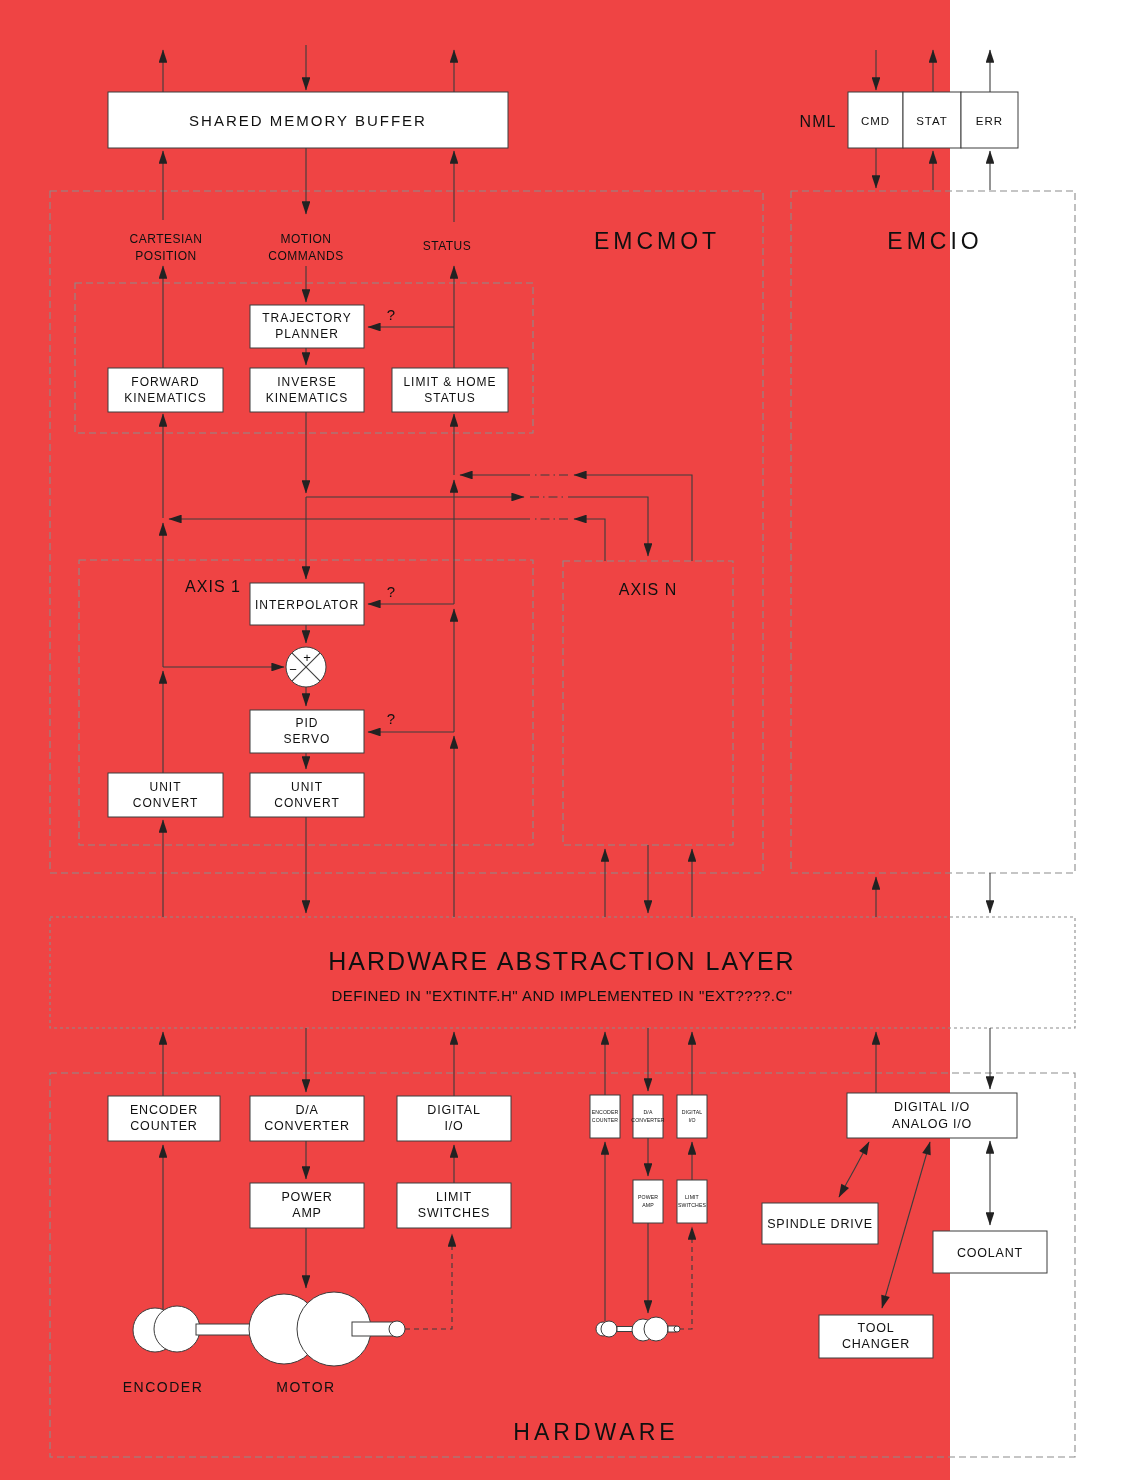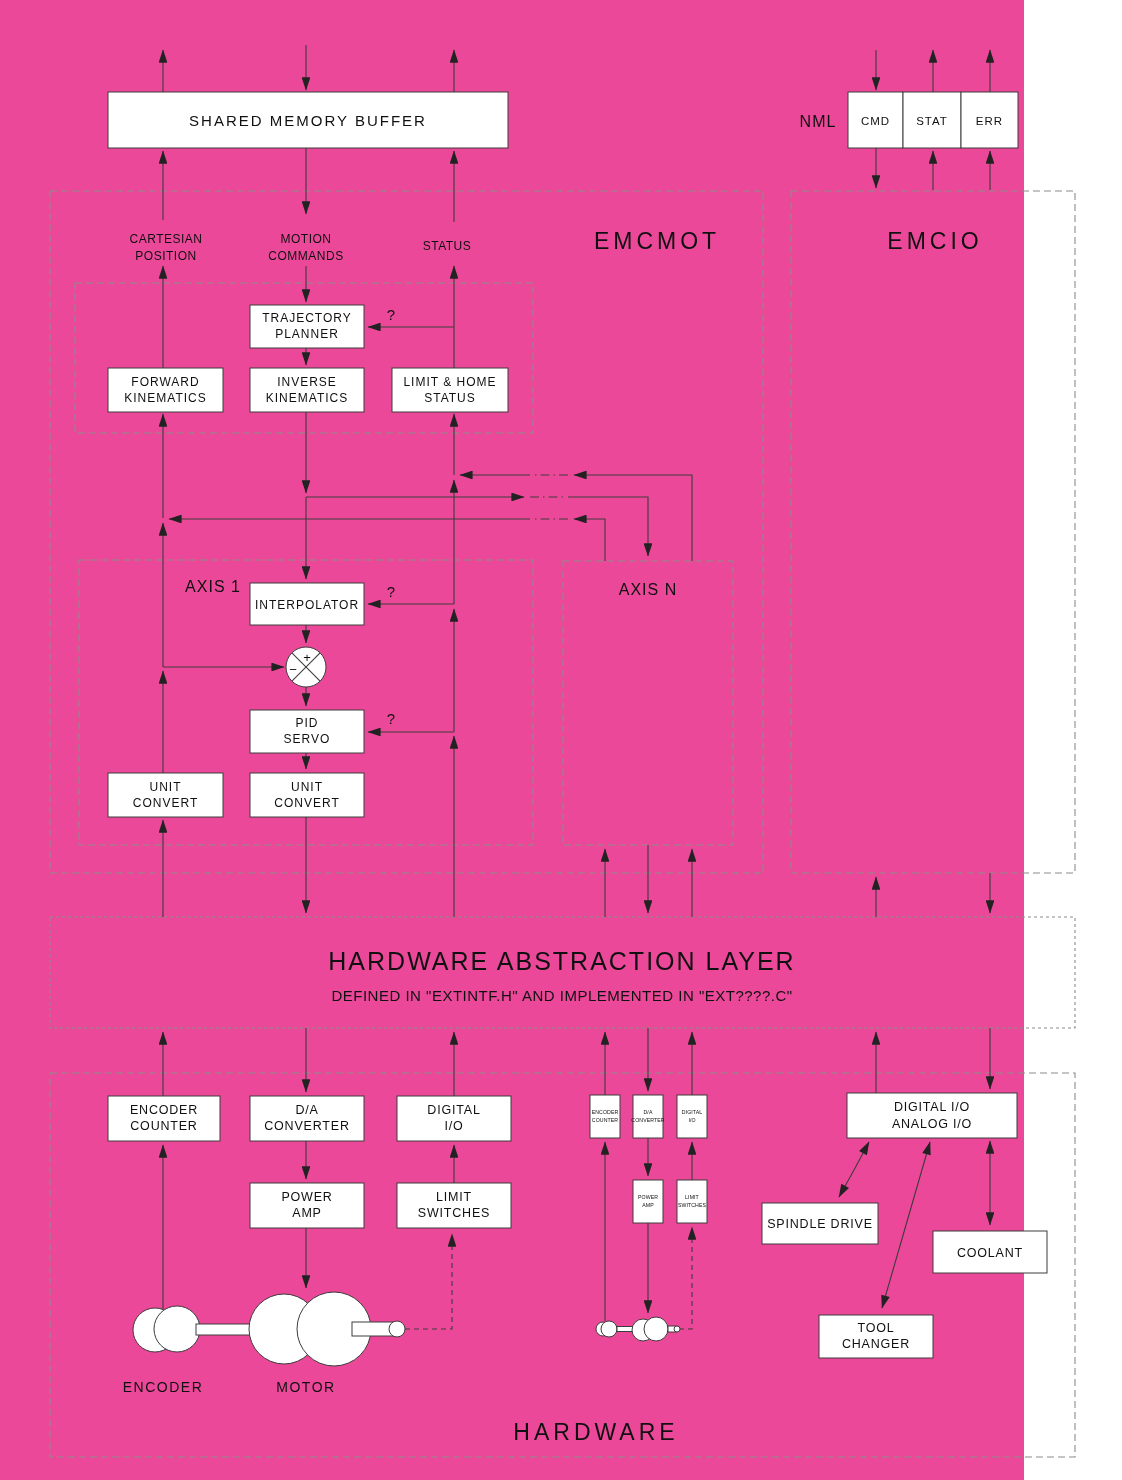--- a/index.html
+++ b/index.html
@@ -1,16 +1,16 @@
 <!DOCTYPE html>
 <html><head>
 <meta charset="utf-8">
 <style>
   html,body{margin:0;padding:0;background:#ffffff}
-  .stage{width:1024px;height:1480px;position:relative;background:#ec4899}
+  .stage{width:950px;height:1480px;position:relative;background:#ef4444}
   svg{font-family:"Liberation Sans",sans-serif;display:block}
   .box{fill:#ffffff;stroke:#3c3c3c;stroke-width:1}
   .cn{fill:none;stroke:#8c8c8c;stroke-width:1.1;stroke-dasharray:7 4}
   .cnh{stroke-dasharray:3 3}
   .ln{stroke:#3c3c3c;stroke-width:1.1;fill:none}
   .dd{stroke-dasharray:9 4 1.5 4}
   .dash{stroke-dasharray:5 4}
   text{fill:#101010}
   .smb{font-size:15px;text-anchor:middle;letter-spacing:2px}
   .t11{font-size:11.5px;text-anchor:middle;letter-spacing:1px}

